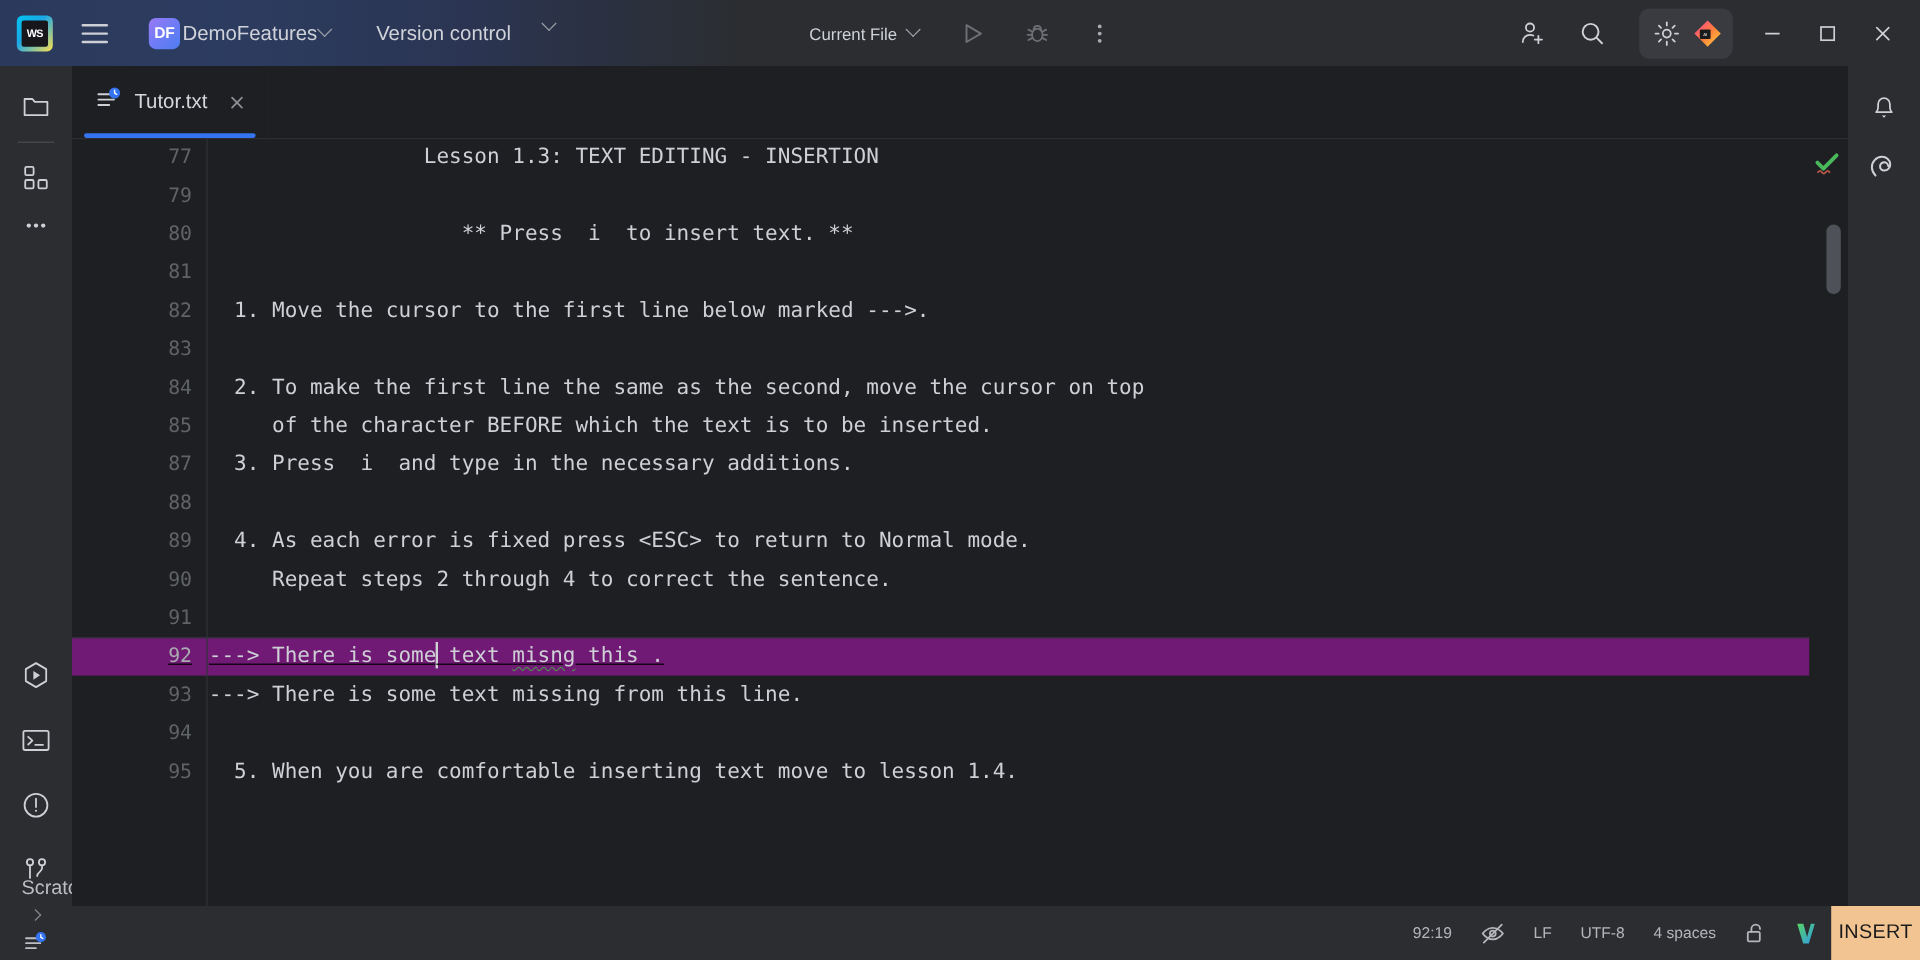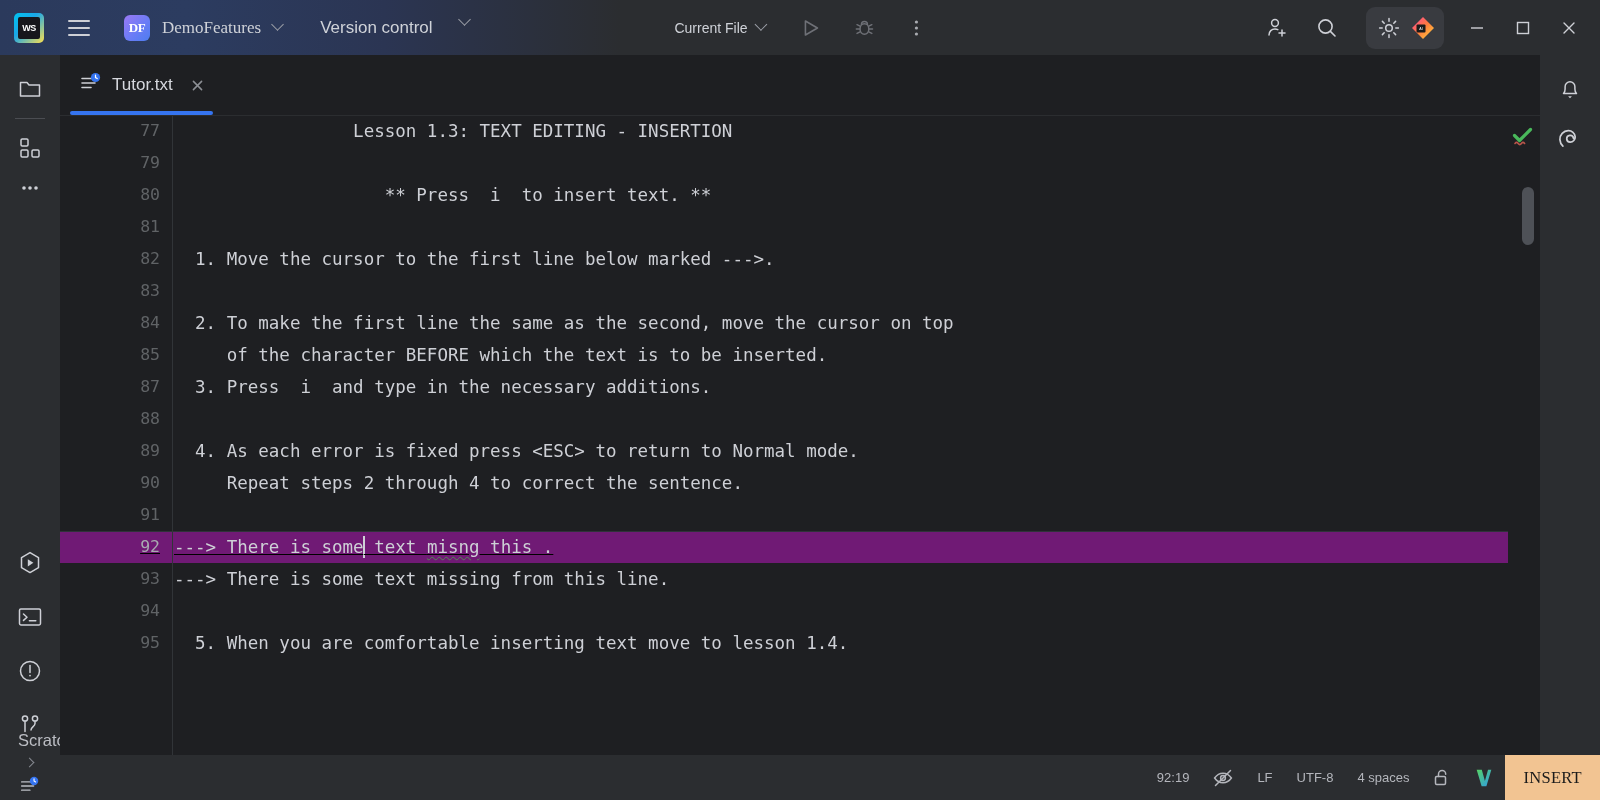--- a/index.html
+++ b/index.html
@@ -44,22 +44,22 @@
   }
 
   .hamburger {
     width: 34px; height: 34px; margin-left: 18px; flex: 0 0 auto;
     display: flex; flex-direction: column; justify-content: center; align-items: center; gap: 5px;
     cursor: pointer; border-radius: 5px;
   }
   .hamburger span { display: block; width: 22px; height: 2px; background: #CED0D6; border-radius: 1px; }
 
   .proj-chip {
-    display: flex; align-items: center; gap: 12px;
-    margin-left: 22px; padding: 4px 6px; border-radius: 6px; cursor: pointer; font-family: Liberation Serif, serif;
+    display: flex; align-items: center; gap: 2px;
+    margin-left: 22px; padding: 4px 6px; border-radius: 6px; cursor: pointer;
   }
   .proj-badge {
     width: 26px; height: 26px; border-radius: 6px;
     background: linear-gradient(135deg, #9A79F5 0%, #6B7CF6 55%, #4D7DF0 100%);
     color: #fff; font-size: 13px; font-weight: bold;
     display: flex; align-items: center; justify-content: center; letter-spacing: -0.3px;
   }
   .proj-name { color: #CFD2D8; font-size: 17px; }
 
   .vcs-chip {
@@ -231,21 +231,21 @@
     transform: rotate(45deg); margin: 0 8px;
   }
   .sb-right { margin-left: auto; display: flex; align-items: center; height: 100%; }
   .sb-item {
     padding: 0 12px; height: 100%; display: flex; align-items: center;
     color: #B4B6BC; font-size: 13px; cursor: pointer; white-space: nowrap;
   }
   .sb-icon { padding: 0 10px; display: flex; align-items: center; height: 100%; cursor: pointer; }
   .vim-badge {
     height: 45px; display: flex; align-items: center; justify-content: center;
-    padding: 0 18px; font-size: 16.5px; color: #1B1B1B; letter-spacing: 0.3px; font-family: Liberation Serif, serif;
+    padding: 0 6px; font-size: 16.5px; color: #1B1B1B; letter-spacing: 0.3px;
   }
   .vim-logo { width: 22px; height: 22px; }
 </style>
 </head>
 <body>
 
 <div id="app">
 
   <div class="titlebar">
     <div class="titlebar-gradient"></div>

